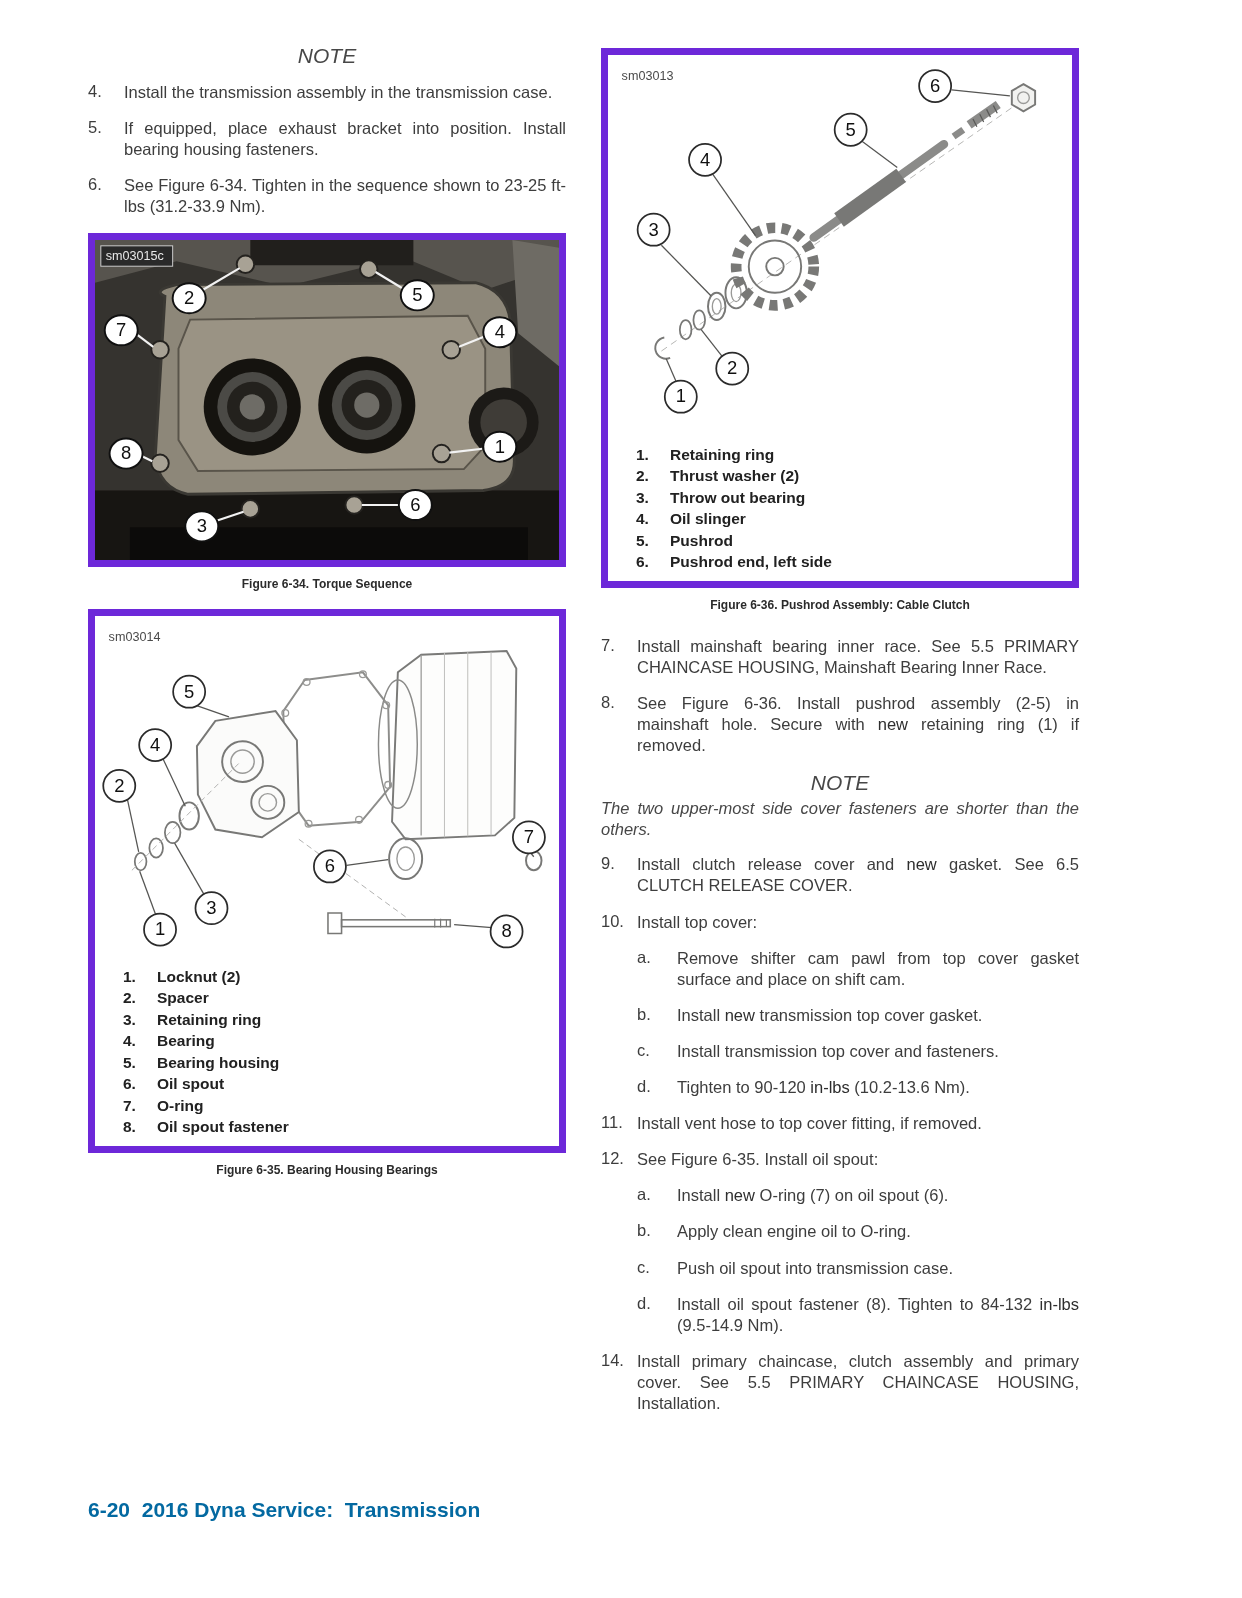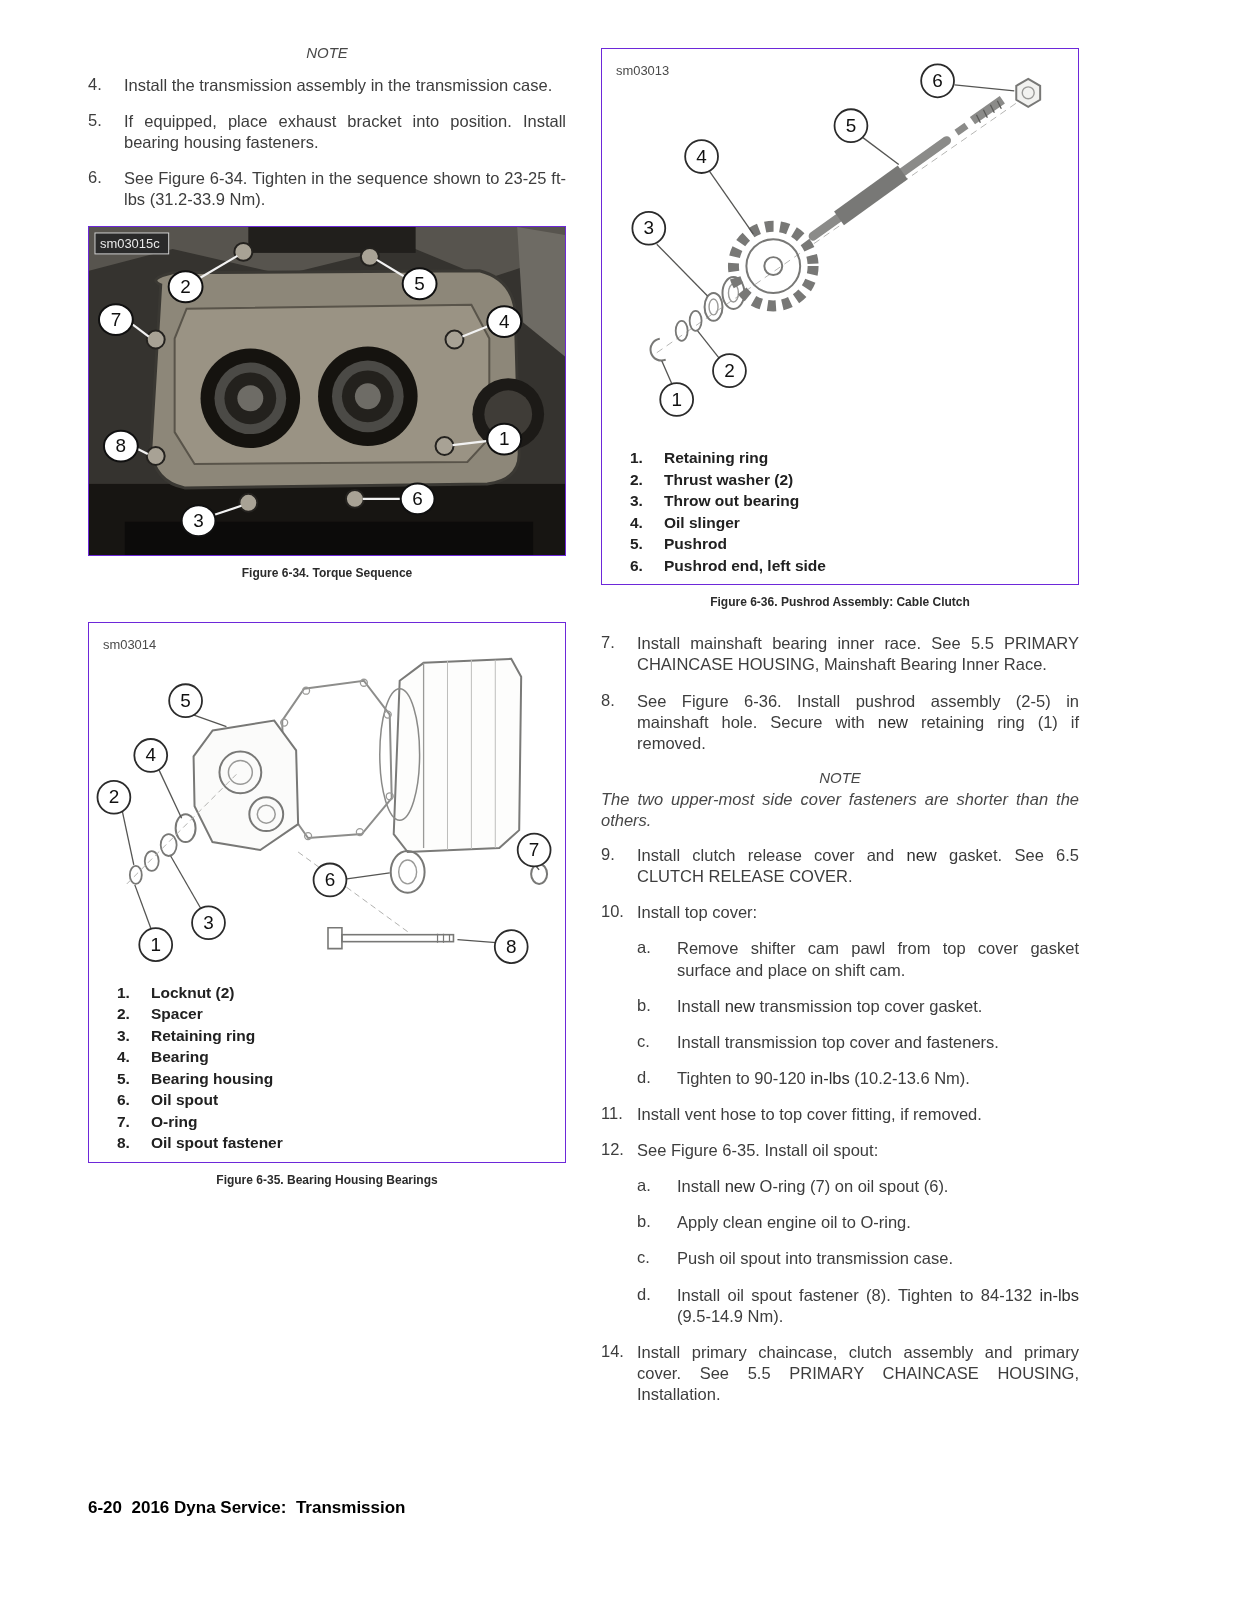--- a/index.html
+++ b/index.html
@@ -7,47 +7,47 @@
   body {
     width:1242px; height:1598px; position:relative;
     font-family:"Liberation Sans", sans-serif;
     color:#3d3d3d; font-size:16.5px;
   }
   .col { position:absolute; }
   .col-left  { left:88px;  top:42px; width:478px; }
   .col-right { left:601px; top:48px; width:478px; }
 
   .note { margin:2px 0 0 0; }
-  .note-h { text-align:center; font-style:italic; font-size:15px; color:#474747; margin-bottom:3px; }
+  .note-h { text-align:center; font-style:italic; font-size:21px; color:#474747; margin-bottom:3px; }
   .note-b { font-style:italic; text-align:justify; line-height:1.28; color:#474747; }
   .note.inblock { margin:4px 0 14px 0; }
 
   .steps { margin-top:14px; }
   .step { display:flex; margin-bottom:15px; }
   .step-num { width:36px; flex:none; }
   .step.sub { margin-left:36px; }
   .step.sub .step-num { width:40px; }
   .step-text { flex:1; text-align:justify; line-height:1.28; }
   .step-text b, .note-b b { font-weight:normal; color:#2e2e2e; }
 
   figure { margin-top:0; }
-  figure.fig35 { margin-top:42px; }
-  .figbox { border:1px solid #6d28d9; background:#fff; position:relative; }
+  figure.fig35 { margin-top:18px; }
+  .figbox { border:7px solid #6d28d9; background:#fff; position:relative; }
   .figbox svg { display:block; width:100%; }
   figcaption {
     text-align:center; font-weight:bold; font-size:12px;
     color:#2b2b2b; margin:10px 0 0 0;
   }
   .legend { padding:8px 0 8px 28px; }
   .legend-item { display:flex; font-weight:bold; font-size:15.5px; line-height:21.5px; color:#212121; }
   .legend-num { width:34px; flex:none; }
 
   .footer {
     position:absolute; left:88px; top:1498px;
-    font-weight:bold; font-size:17px; color:#000000; white-space:pre;
+    font-weight:bold; font-size:21px; color:#0369a1; white-space:pre;
   }
 
   svg text { font-family:"Liberation Sans", sans-serif; }
   .callout-num { font-size:19px; fill:#101010; }
   .fig-tag { font-size:13px; }
 </style>
 </head>
 <body>
 
 <div class="col col-left">

